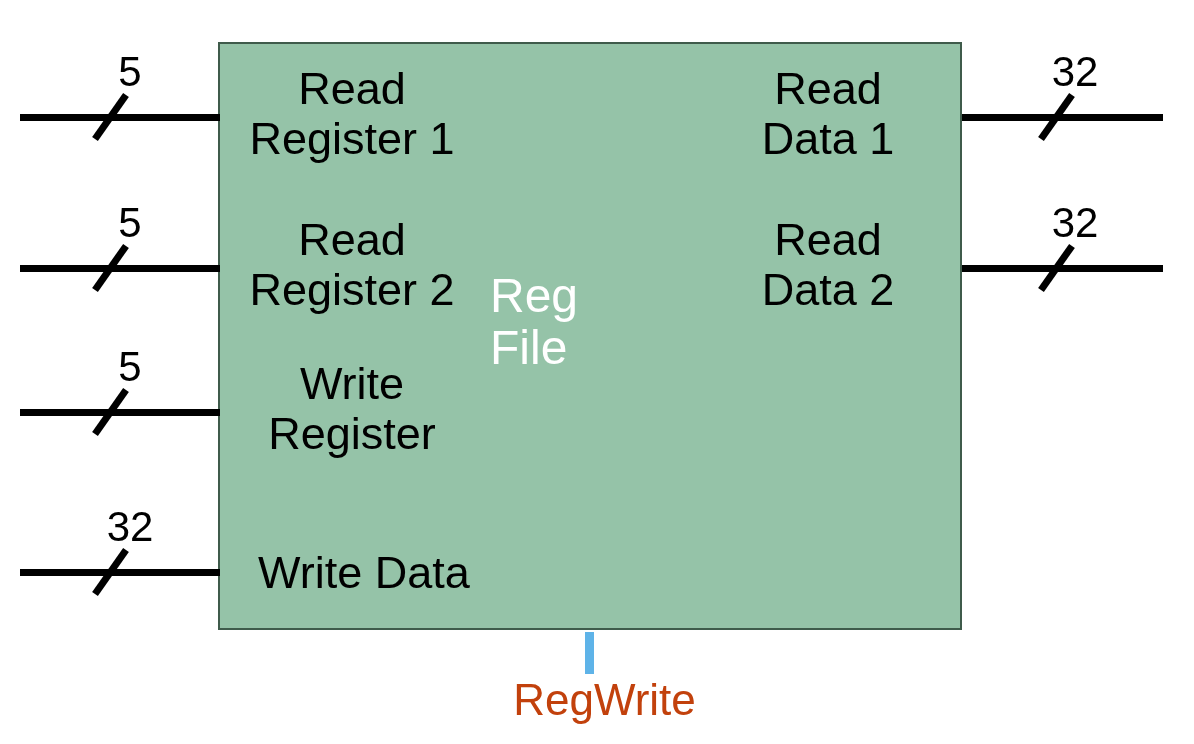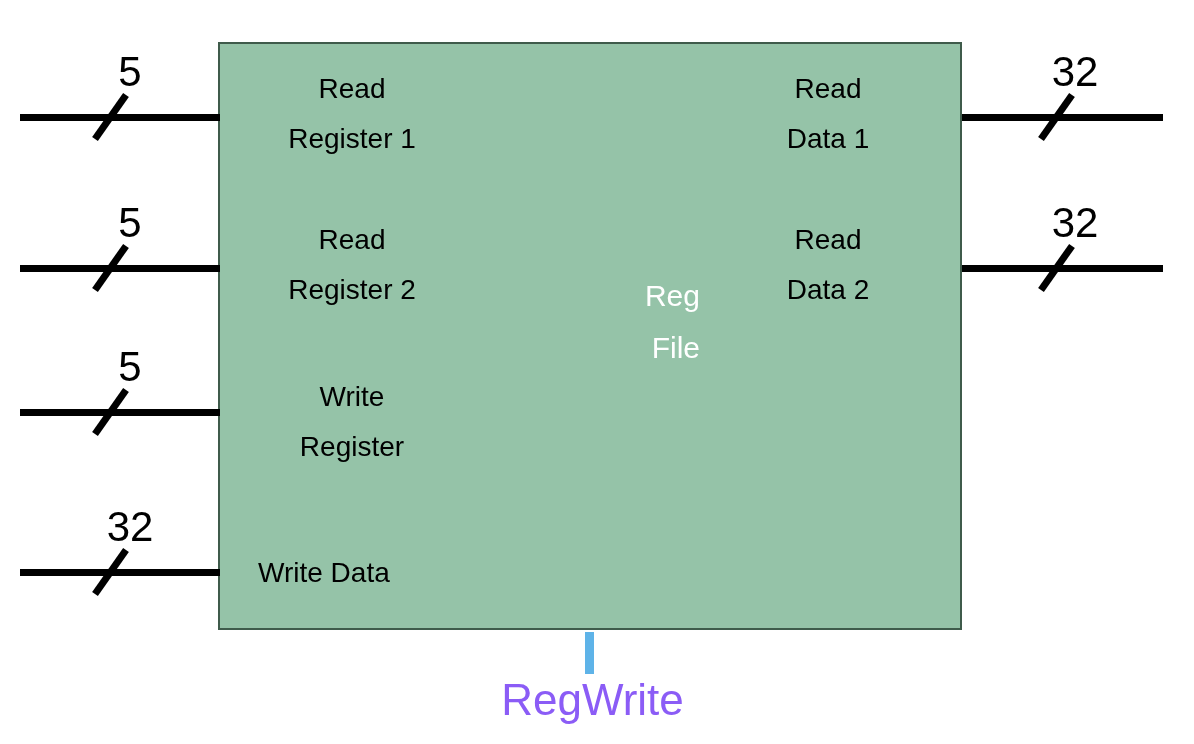--- a/index.html
+++ b/index.html
@@ -25,45 +25,45 @@
     height: 588px;
     background: #95c3a8;
     border: 2px solid #3f5b4b;
     box-sizing: border-box;
   }
 
   
   .port-label {
     position: absolute;
     color: #000000;
-    font-size: 28px;
+    font-size: 45px;
     line-height: 50px;
     white-space: pre-line;
     letter-spacing: 0px;
   }
   .port-left  { text-align: center; }
   .port-right { text-align: center; }
 
   .port-rr1 { left: 226px; top: 64px;  width: 252px; }
   .port-rr2 { left: 226px; top: 215px; width: 252px; }
-  .port-wr  { left: 226px; top: 372px; width: 252px; }
+  .port-wr  { left: 226px; top: 359px; width: 252px; }
   .port-wd  { left: 228px; top: 548px; width: 300px; text-align: left; margin-left: 30px; }
 
   .port-rd1 { right: 240px; top: 64px;  width: 252px; }
   .port-rd2 { right: 240px; top: 215px; width: 252px; }
 
   
   .block-title {
     position: absolute;
     left: 490px;
     top: 270px;
     width: 210px;
-    text-align: right;
+    text-align: left;
     color: #ffffff;
-    font-size: 30px;
+    font-size: 48px;
     line-height: 52px;
     white-space: pre-line;
   }
 
   
   .wire {
     position: absolute;
     height: 7px;
     background: #000000;
   }
@@ -99,25 +99,25 @@
   .ctrl-stub {
     position: absolute;
     left: 585px;
     top: 632px;
     width: 9px;
     height: 42px;
     background: #5eb3e8;
   }
   .ctrl-label {
     position: absolute;
-    left: 420px;
+    left: 432px;
     top: 676px;
     width: 345px;
     text-align: center;
-    color: #8b5cf6;
+    color: #c2410c;
     font-size: 44px;
     line-height: 48px;
   }
 </style>
 </head>
 <body>
 
 <div id="canvas">
 
   <div class="reg-box"></div>

